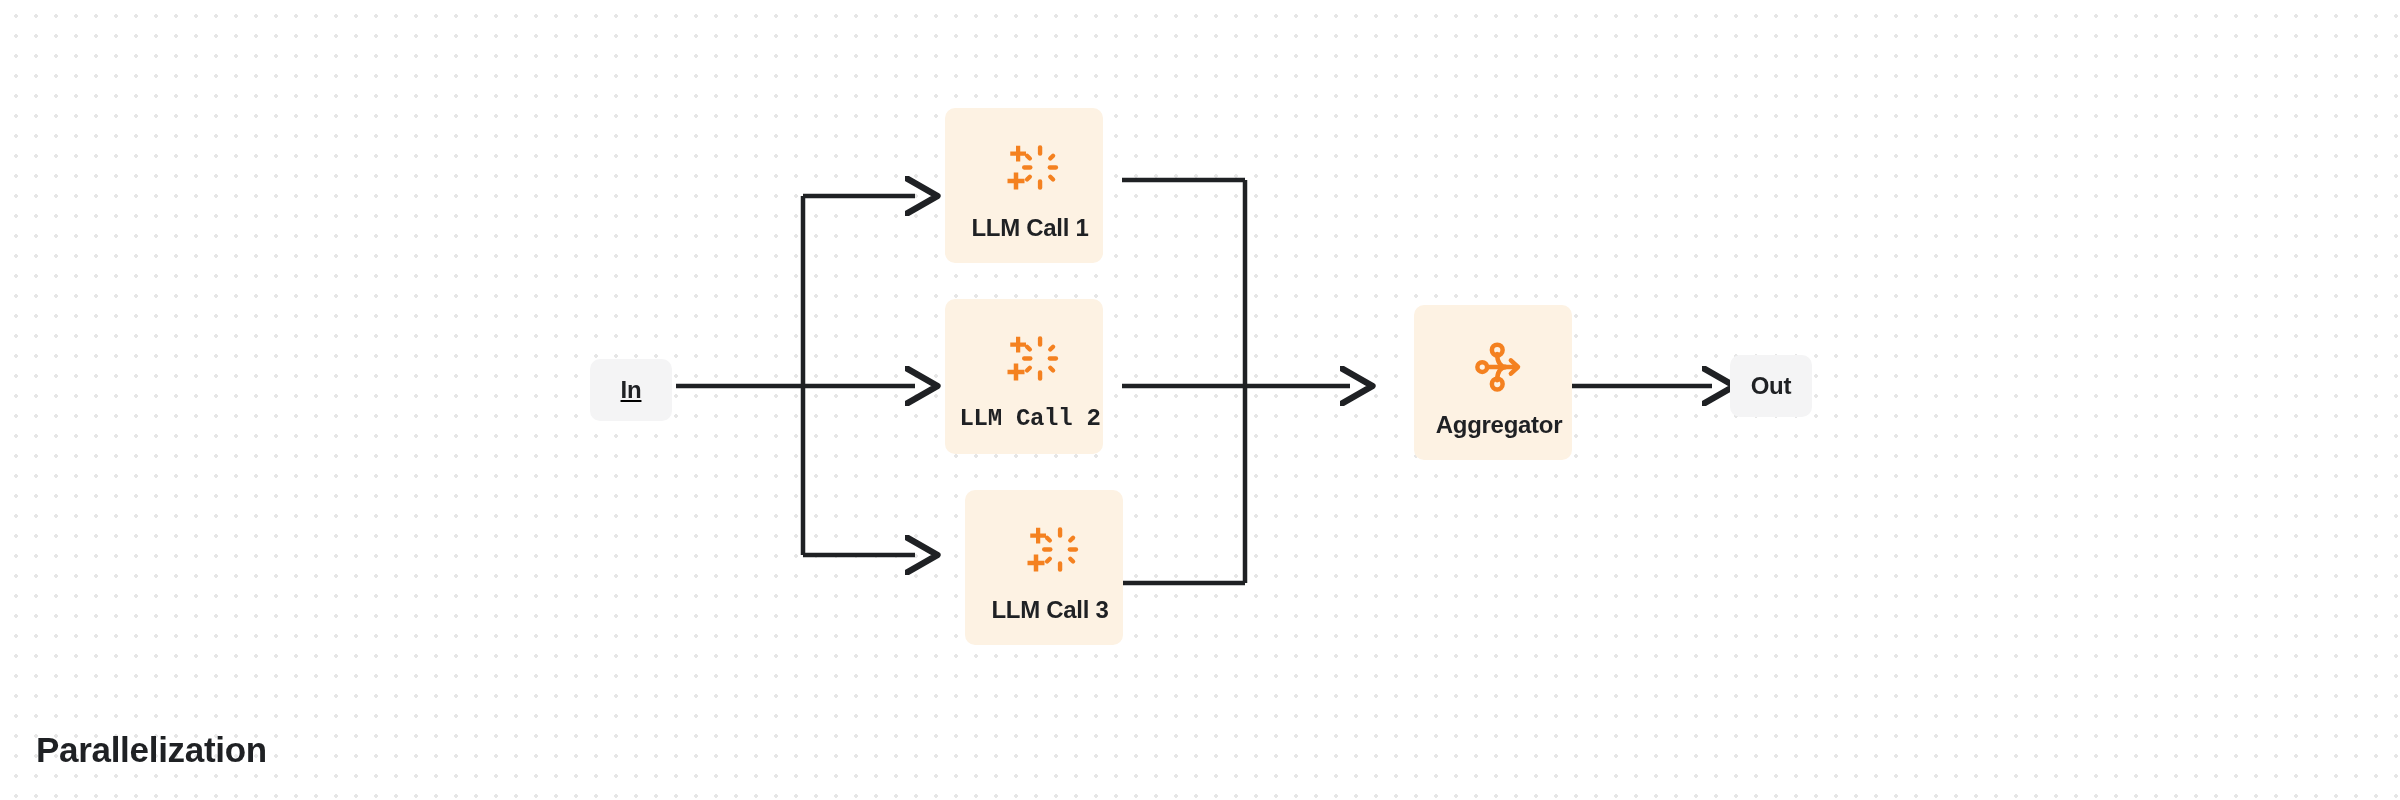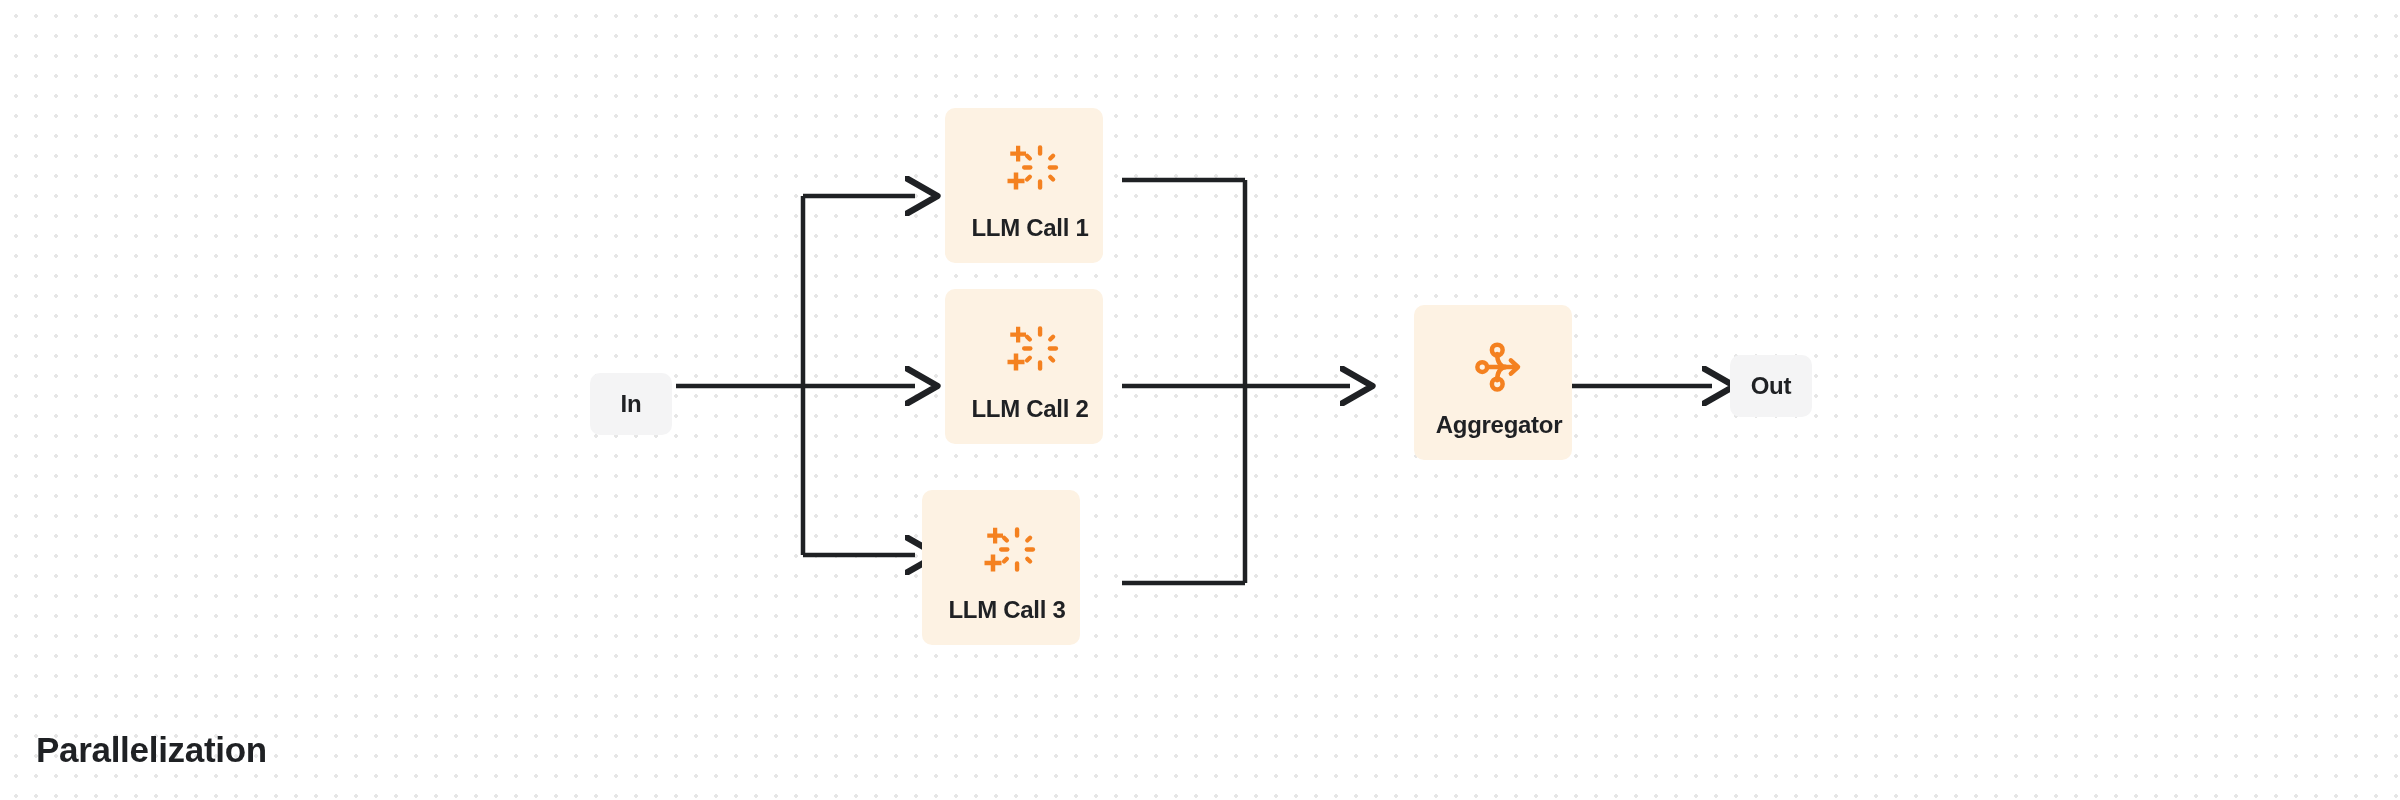--- a/index.html
+++ b/index.html
@@ -63,24 +63,24 @@
     color:#1f2124;
     letter-spacing:-0.3px;
     white-space:nowrap;
   }
   .node-proc .proc-icon {
     width:60px; height:60px;
     display:block;
   }
 
   
-  #node-in        { left:590px;  top:373px; }
+  #node-in        { left:590px;  top:359px;text-decoration:underline; }
   #node-llm-1     { left:945px;  top:108px; }
-  #node-llm-2     { left:945px;  top:289px; }
-  #node-llm-3     { left:922px;  top:490px; }
+  #node-llm-2     { left:945px;  top:299px;font-family:Liberation Mono, monospace; }
+  #node-llm-3     { left:965px;  top:490px; }
   #node-aggregator{ left:1378px; top:305px;margin-left:36px; }
   #node-out       { left:1730px; top:355px; }
 
   
   #page-title {
     position:absolute;
     left:36px; top:730px;
     font-size:35px;
     font-weight:bold;
     color:#1f2124;

